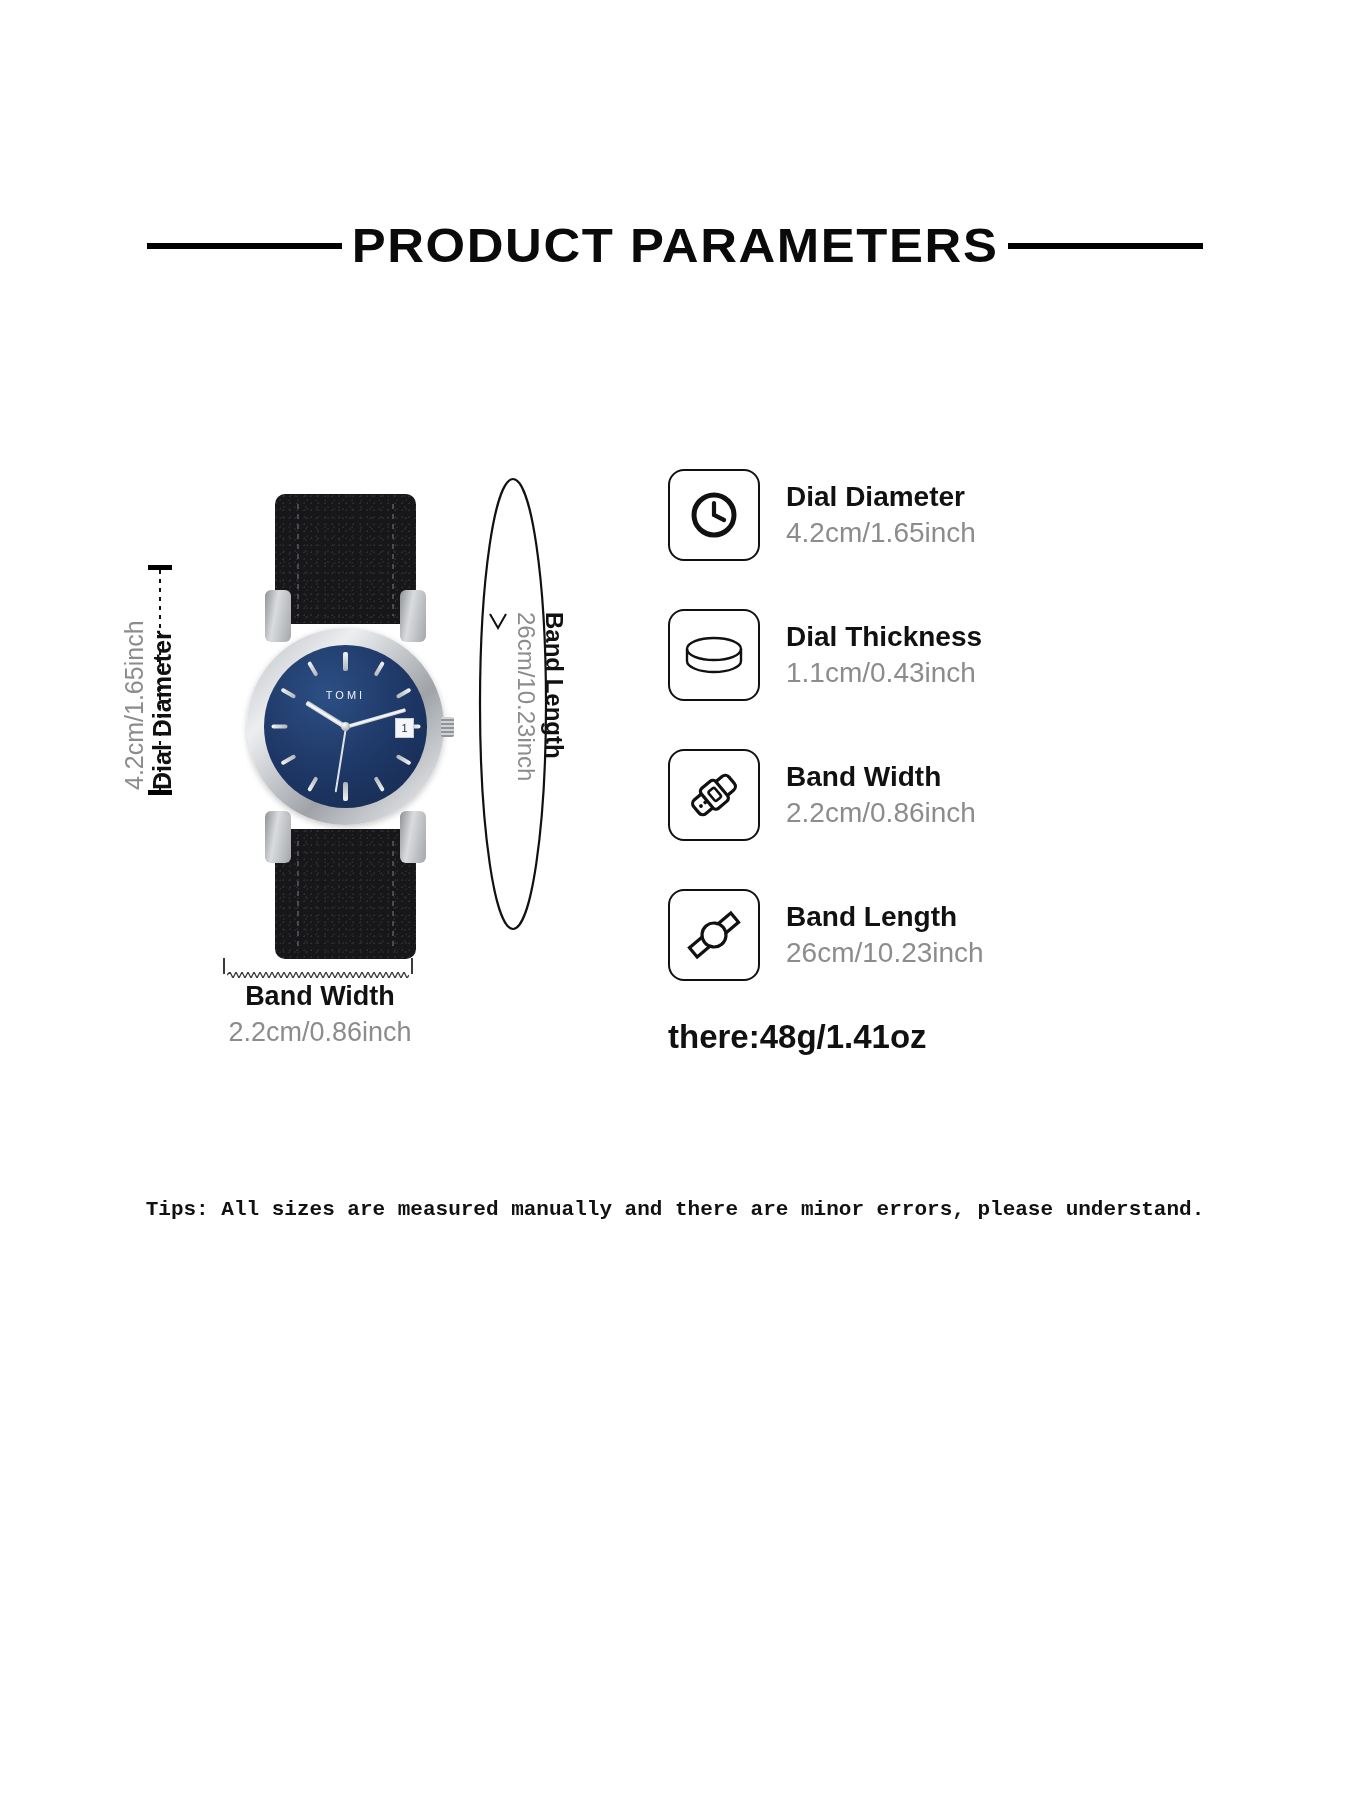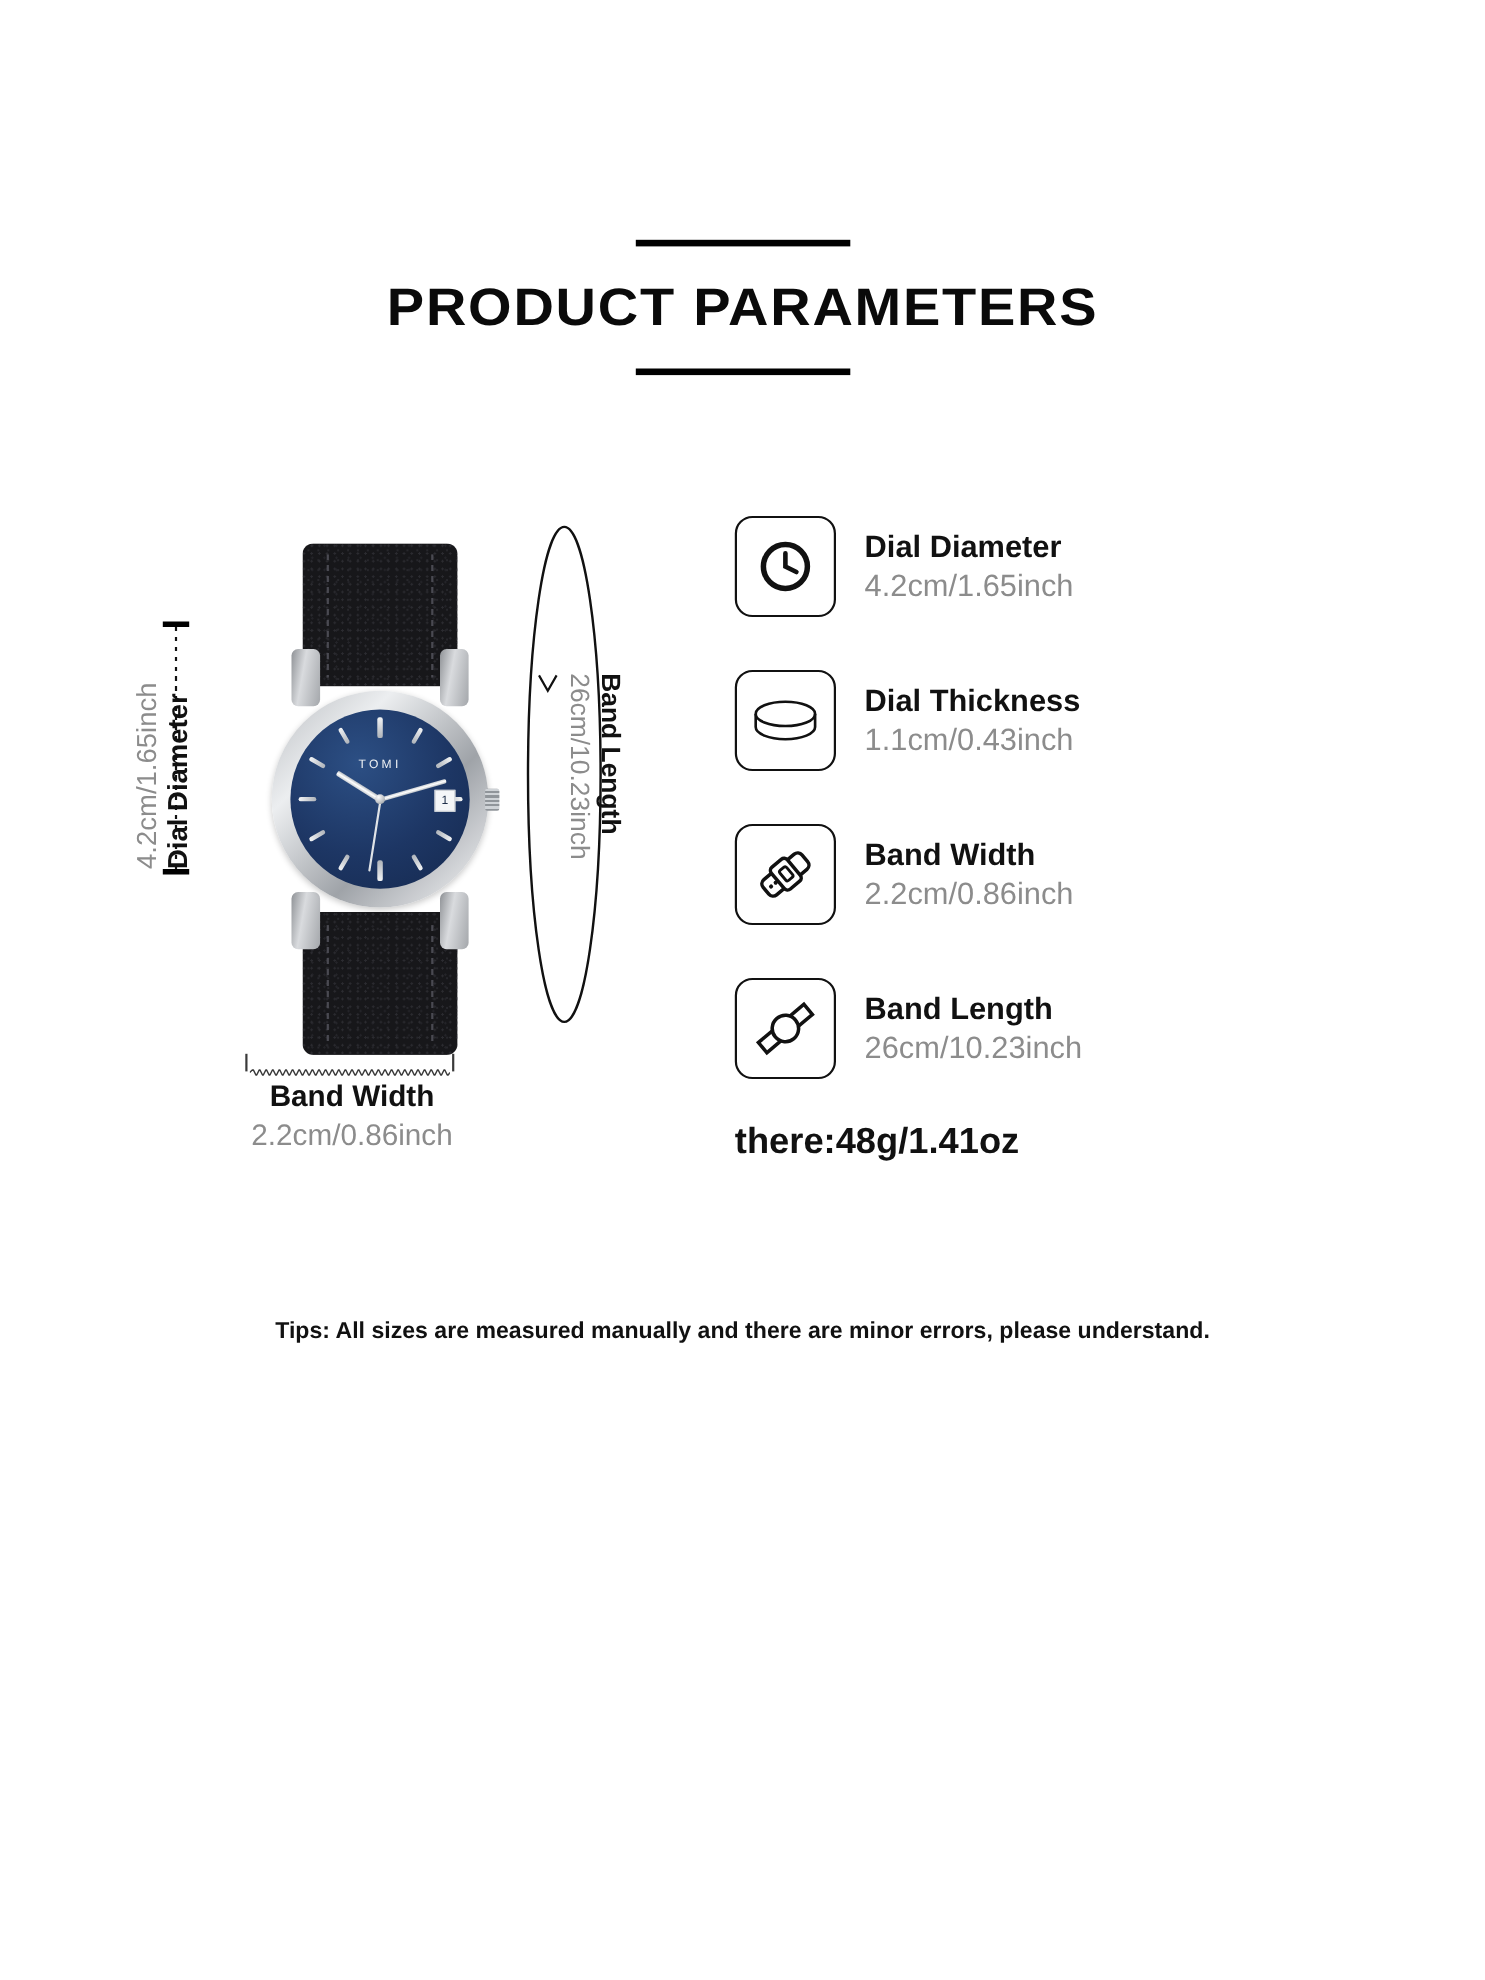--- a/index.html
+++ b/index.html
@@ -10,21 +10,20 @@
     position:relative;
     overflow:hidden;
   }
 
   
   .title-row{
     position:absolute;
     left:0;top:218px;width:1350px;
     display:flex;align-items:center;justify-content:center;
     gap:28px;
-    flex-direction:column;
   }
   .title-rule{
     height:6px;background:#000;width:195px;flex:none;
   }
   .title-text{
     font-family:"Liberation Sans", sans-serif;
     font-weight:bold;
     font-size:48px;
     letter-spacing:1.5px;
     color:#0a0a0a;
@@ -184,21 +183,21 @@
 
   .weight{
     position:absolute;left:668px;top:1018px;
     font-family:"Liberation Sans", sans-serif;
     font-weight:bold;font-size:33px;color:#111;
   }
 
   
   .tips{
     position:absolute;left:0;top:1198px;width:1350px;text-align:center;
-    font-family:Liberation Sans, sans-serif;
+    font-family:Liberation Mono, monospace;
     font-weight:bold;font-size:21px;color:#111;
   }
 </style>
 </head>
 <body>
 
 <div class="title-row">
   <div class="title-rule"></div>
   <div class="title-text">PRODUCT PARAMETERS</div>
   <div class="title-rule"></div>

